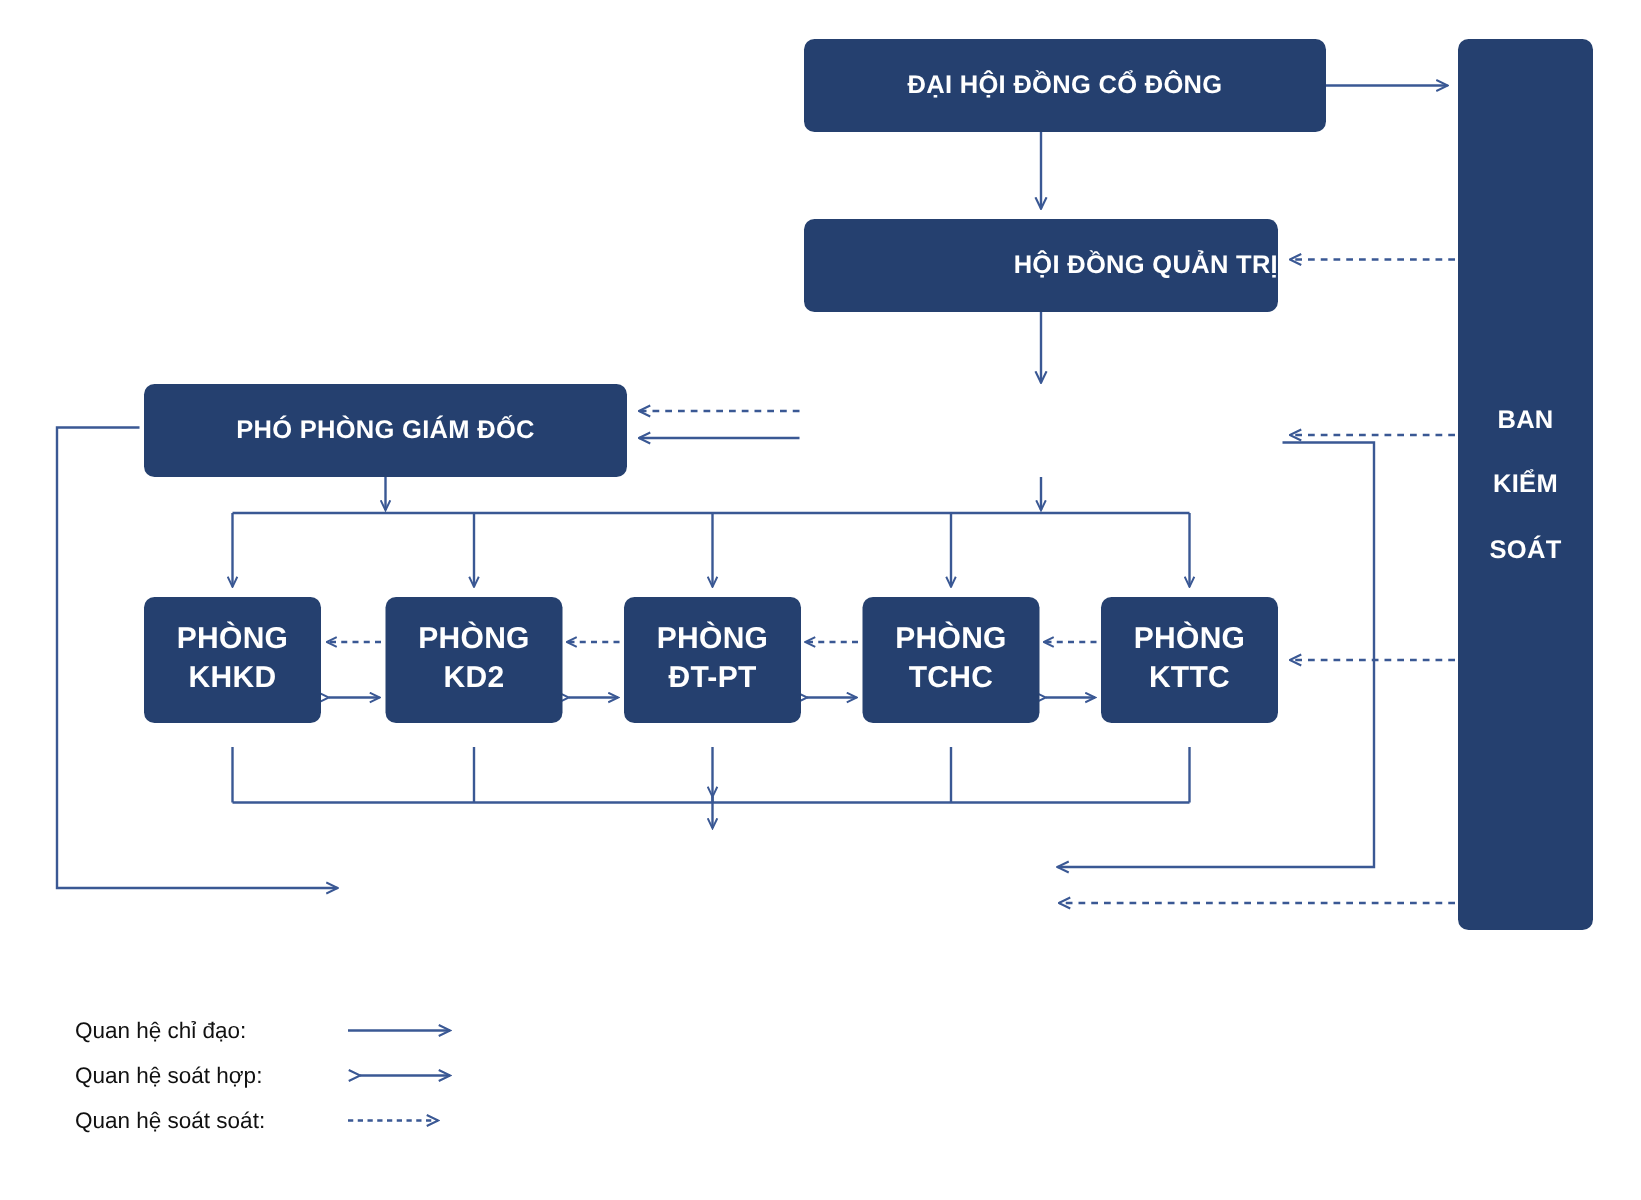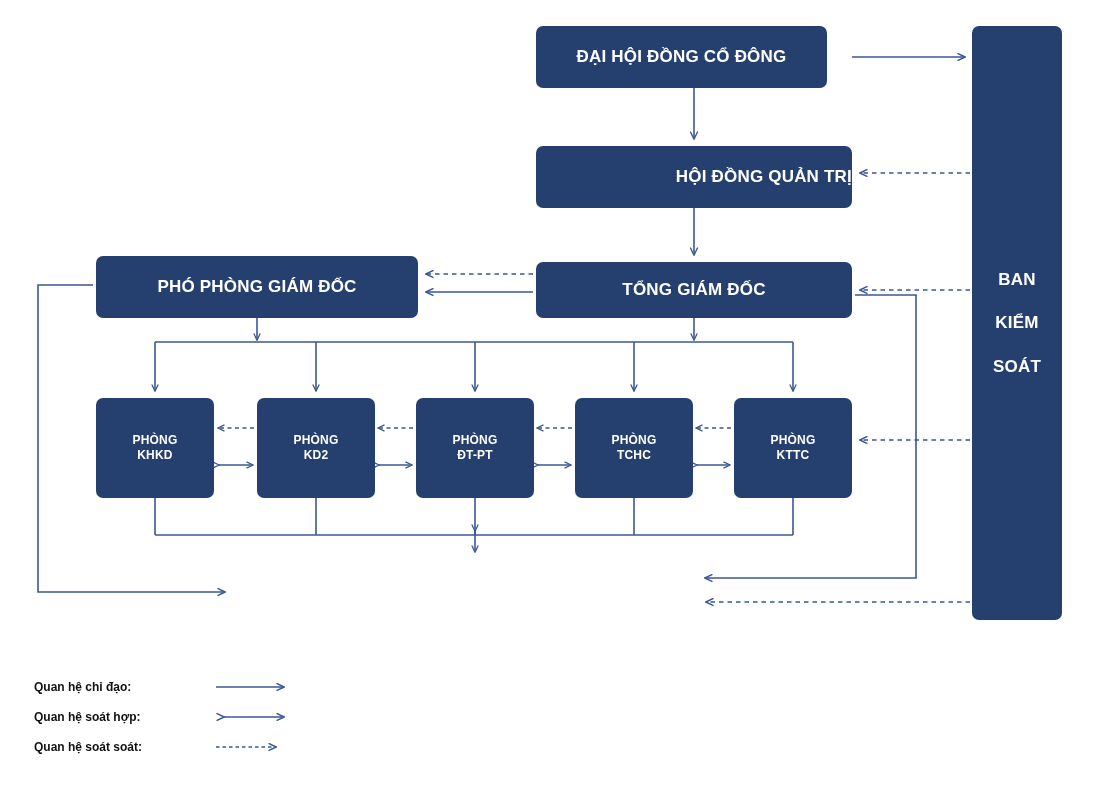--- a/index.html
+++ b/index.html
@@ -39,25 +39,25 @@
     text-align: center;
     box-sizing: border-box;
     letter-spacing: 0.2px;
     z-index: 2;
   }
   .node-label {
     display: block;
     line-height: 1.28;
     white-space: pre-line;
   }
-  .n-top      { left: 536px; top: 26px;  width: 291px; height: 62px; font-size: 17px; }
+  .n-top      { left: 536px; top: 26px;  width: 348px; height: 62px; font-size: 17px; }
   .n-board    { left: 536px; top: 146px; width: 316px; height: 62px; font-size: 17px; justify-content: flex-end; }
   .n-ceo      { left: 536px; top: 262px; width: 316px; height: 56px; font-size: 17px; }
   .n-deputy   { left: 96px;  top: 256px; width: 322px; height: 62px; font-size: 17px; }
-  .n-dept     { top: 398px;  width: 118px; height: 100px; font-size: 12px; justify-content: center; }
+  .n-dept     { top: 398px;  width: 118px; height: 84px; font-size: 20px; justify-content: center; }
   .n-d1 { left: 96px; }
   .n-d2 { left: 257px; }
   .n-d3 { left: 416px; }
   .n-d4 { left: 575px; }
   .n-d5 { left: 734px; }
   .n-branches { left: 232px; top: 557px; width: 466px; height: 62px; font-size: 17px; }
   .n-audit    { left: 972px; top: 26px;  width: 90px;  height: 594px; font-size: 17px; }
   .n-audit .node-label { line-height: 2.55; }
 
   .legend {
@@ -66,24 +66,25 @@
     top: 672px;
     width: 300px;
   }
   .legend-row {
     display: flex;
     align-items: center;
     height: 30px;
   }
   .legend-text {
     width: 180px;
-    font-size: 12px;
-    font-weight: bold;
+    font-size: 15px;
+    font-weight: normal;
     color: #111111;
     white-space: nowrap;
+    margin-left: 16px;
   }
   .legend-art {
     width: 80px;
     height: 20px;
     display: block;
   }
 </style>
 </head>
 <body>
 
@@ -158,23 +159,20 @@
   </svg>
 
   <div class="node n-top">
     <span class="node-label">ĐẠI HỘI ĐỒNG CỔ ĐÔNG</span>
   </div>
 
   <div class="node n-board">
     <span class="node-label">HỘI ĐỒNG QUẢN TRỊ</span>
   </div>
 
-  <div class="node n-ceo">
-    <span class="node-label">TỔNG GIÁM ĐỐC</span>
-  </div>
 
   <div class="node n-deputy">
     <span class="node-label">PHÓ PHÒNG GIÁM ĐỐC</span>
   </div>
 
   <div class="node n-dept n-d1">
     <span class="node-label">PHÒNG
 KHKD</span>
   </div>
   <div class="node n-dept n-d2">

